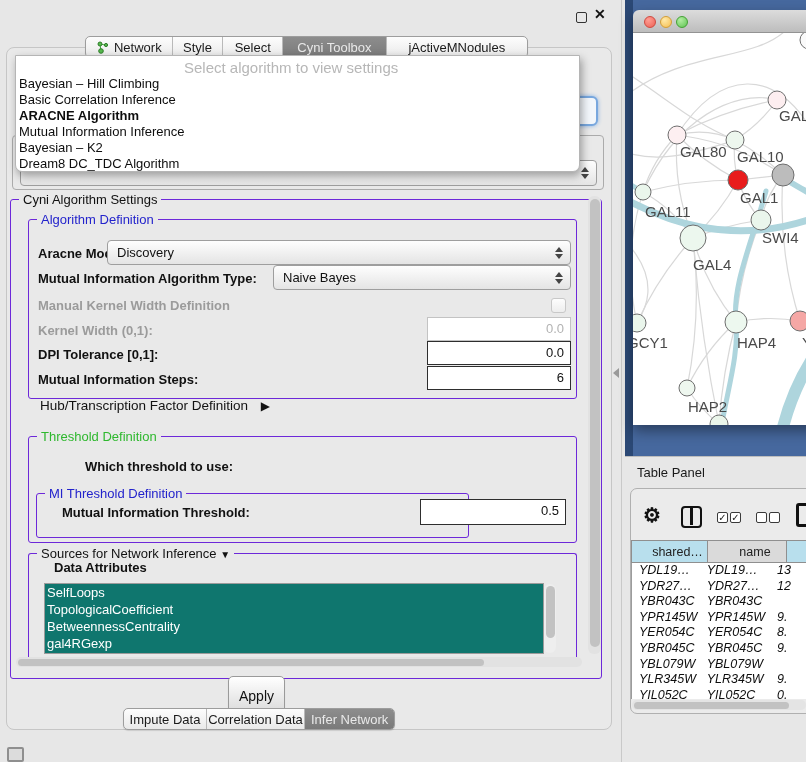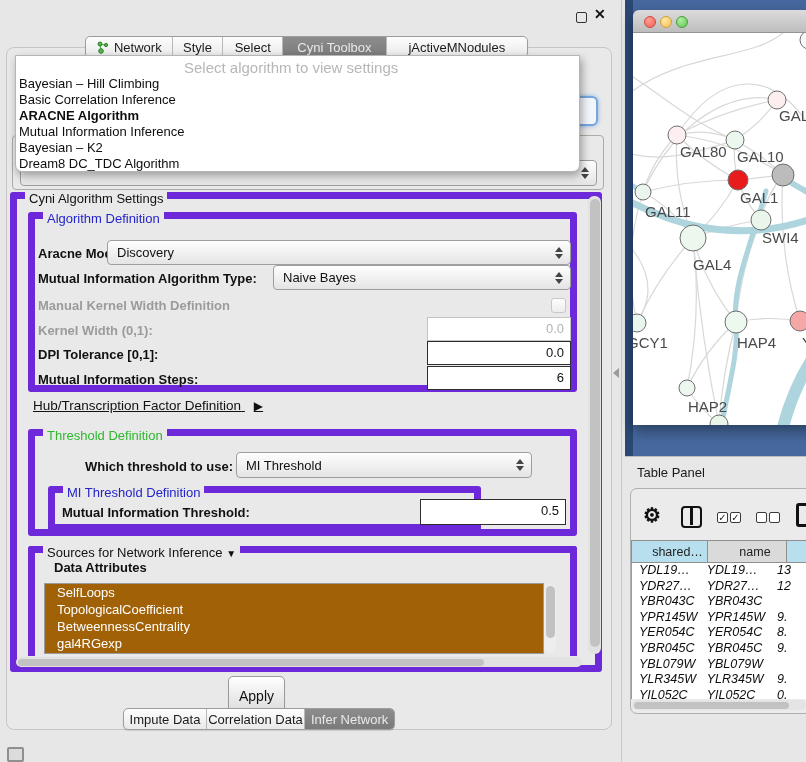--- a/index.html
+++ b/index.html
@@ -43,52 +43,52 @@
   .combo .stepper { position:absolute; right:7px; top:50%; transform:translateY(-50%); width:8px; }
   .combo .stepper i { display:block; width:0; height:0; border-left:4px solid transparent; border-right:4px solid transparent; }
   .combo .stepper i.up { border-bottom:5px solid #444; margin-bottom:2px; }
   .combo .stepper i.dn { border-top:5px solid #444; }
   #hidden-group { left:12px; top:135px; width:592px; height:55px; border:1px solid #ababab; border-radius:4px; z-index:4; }
   #hidden-combo { left:20px; top:160px; width:577px; height:26px; z-index:5; }
   #focused-combo { left:20px; top:96px; width:578px; height:30px; border:2px solid #78a7de; border-radius:6px;
     background:#f2f6fb; box-shadow:0 0 4px #86b0e2; z-index:5; }
 
   
-  .gbox { border:7px solid #6d28d9; border-radius:3px; }
+  .gbox { border:1px solid #6d28d9; border-radius:3px;margin-top:7px; }
   .legend { position:absolute; top:-8px; left:8px; background:#e9e9e9; padding:0 4px; font-size:13px; white-space:nowrap; }
   #settings-box { left:10px; top:192px; width:592px; height:480px; }
   #algo-def-box { left:28px; top:212px; width:549px; height:180px; }
   #thresh-box { left:28px; top:429px; width:549px; height:107px; }
-  #mi-def-box { left:48px; top:486px; width:433px; height:45px; }
+  #mi-def-box { left:36px; top:486px; width:433px; height:45px; }
   #sources-box { left:28px; top:546px; width:549px; height:110px; border-bottom:none; border-radius:3px 3px 0 0; }
 
   .lbl { position:absolute; font-size:13px; font-weight:bold; color:#111; white-space:nowrap; }
   .lbl.dis { color:#9b9b9b; }
   .field { position:absolute; background:#fff; font-size:13px; text-align:right; padding:3px 6px 0 0; }
   .field.dark { border:1.5px solid #2e2e2e; }
   .field.dis { border:1px solid #c3c3c3; color:#b3b3b3; }
   #mkw-check { left:551px; top:298px; width:15px; height:15px; border:1px solid #c8c8c8; border-radius:3px;
     background:linear-gradient(#fdfdfd,#ededed); }
-  #hub-row { left:33px; top:398px; font-size:13.5px; color:#111;text-decoration:underline; }
+  #hub-row { left:40px; top:398px; font-size:13.5px; color:#111; }
   #hub-arrow { margin-left:9px; font-size:12px; }
 
   
   .sb-track { background:#e2e2e2; border-radius:6px; }
   .sb-thumb { position:absolute; background:#c2c2c2; border-radius:6px; }
   #set-vsb { left:588px; top:196px; width:13px; height:458px; }
   #set-vsb .sb-thumb { left:1.5px; top:3px; width:10px; height:448px; }
   #set-hsb { left:16px; top:657px; width:566px; height:10px; }
   #set-hsb .sb-thumb { left:2px; top:1.5px; width:466px; height:7px; }
   #list-vsb { left:544px; top:584px; width:12px; height:69px; background:#eee; }
   #list-vsb .sb-thumb { left:1.5px; top:2px; width:9px; height:52px; }
 
   
   #attr-list { left:44px; top:583px; width:500px; height:71px; background:#fff; border:1px solid #9b9b9b;
     overflow:hidden; }
-  .attr-item { height:17px; line-height:17px; font-size:13px; color:#fff; padding-left:12px; background:#a16207; }
+  .attr-item { height:17px; line-height:17px; font-size:13px; color:#fff; padding-left:2px; background:#0f766e; }
   #data-attr-lbl { left:38px; top:560px;margin-left:16px; }
 
   #apply-btn { left:228px; top:676px; width:57px; height:39px; border:1px solid #9a9a9a; border-radius:5px;
     background:linear-gradient(#ffffff,#d9d9d9); font-size:14px; color:#111;
     display:flex; align-items:center; justify-content:center; box-shadow:0 1px 1px rgba(0,0,0,.15); }
 
   
   #net-bg { left:625px; top:0; width:181px; height:456px; background:#46689e; }
   #net-bg-dark { left:625px; top:0; width:8px; height:456px; background:#2b4875; }
   #mac-window { left:633px; top:10px; width:200px; height:415px; border-radius:6px 6px 0 0; overflow:hidden;
@@ -215,27 +215,20 @@
 
   <div id="hub-row" class="abs">
     <span>Hub/Transcription Factor Definition</span>
     <span id="hub-arrow">▶</span>
   </div>
 
   <div id="thresh-box" class="abs gbox">
     <span class="legend" style="color:#2eb82e">Threshold Definition</span>
   </div>
   <div class="lbl abs" style="left:85px; top:459px;">Which threshold to use:</div>
-  <div class="abs combo" style="left:236px; top:452px; width:296px; height:26px;">
-    <span>MI Threshold</span>
-    <span class="stepper">
-        <i class="up"></i>
-        <i class="dn"></i>
-      </span>
-  </div>
   <div id="mi-def-box" class="abs gbox">
     <span class="legend" style="color:#2323cc">MI Threshold Definition</span>
   </div>
   <div class="lbl abs" style="left:46px; top:505px;padding-left:16px;">Mutual Information Threshold:</div>
   <div class="field dark abs" style="left:420px; top:499px; width:146px; height:26px;">0.5</div>
 
   <div id="sources-box" class="abs gbox">
     <span class="legend">
       <span>Sources for Network Inference</span>
       <span style="font-size:10px;"> ▼</span>

